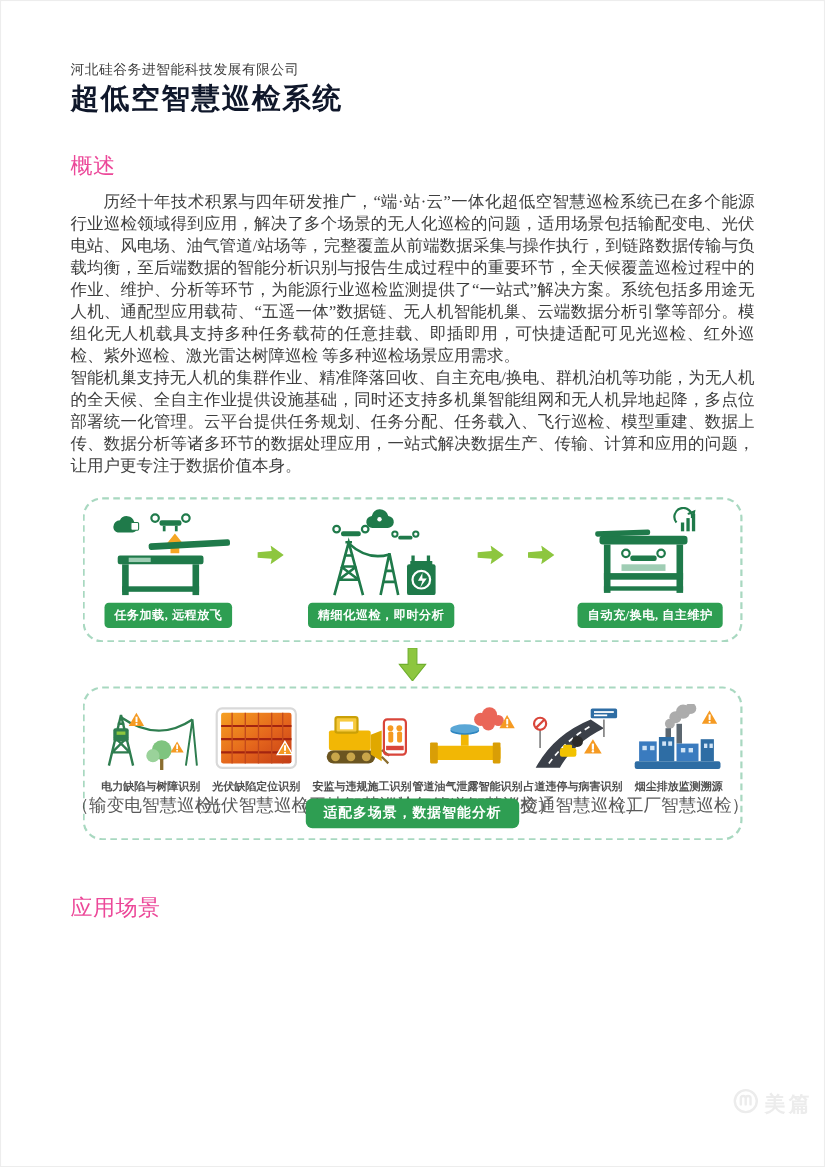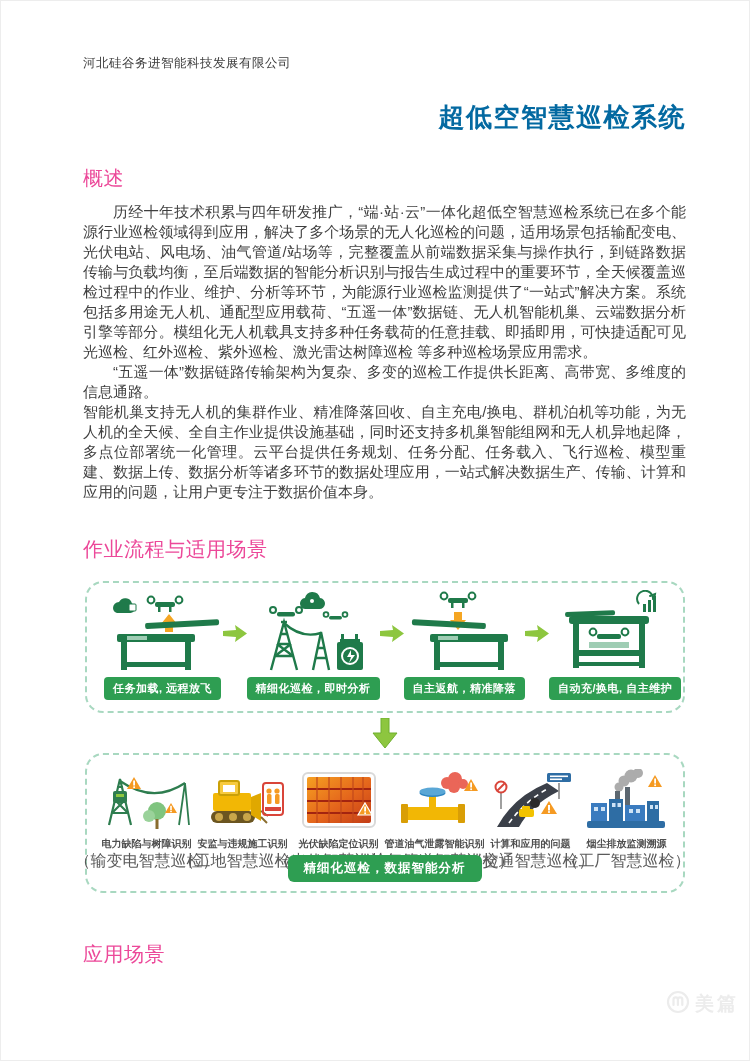--- a/index.html
+++ b/index.html
@@ -3,27 +3,27 @@
 <meta charset="utf-8">
 <style>
   * { margin:0; padding:0; box-sizing:border-box; }
   html,body { background:#ffffff; }
   body {
     width:750px; height:1061px;
     font-family:"Liberation Sans","DejaVu Sans",sans-serif;
     position:relative; overflow:hidden;
     border:1px solid #ededed;
   }
-  .page { padding:54px 63px 0 82px; position:relative; }
+  .page { padding:54px 63px 0 63px; position:relative;font-family:Liberation Serif, serif; }
 
   .company { font-size:12.5px; color:#3c3c3c; letter-spacing:.5px; }
 
   .doc-title {
-    margin-top:28px; text-align:right;
-    font-size:26px; font-weight:bold; color:#0369a1; letter-spacing:1.5px;
+    text-align:left;
+    font-size:26px; font-weight:bold; color:#0f172a; letter-spacing:1.5px;
   }
 
   h2.section { font-size:20px; font-weight:500; color:#ec4899; letter-spacing:.5px; }
   .sec-overview { margin-top:30px; }
   .sec-workflow { margin-top:34px; }
   .sec-apply    { margin-top:48px; }
 
   .bodytext { margin-top:10px; font-size:15px; line-height:20px; color:#3f3f3f; text-align:justify; }
   .bodytext p.indent { text-indent:2em; }
   .applytext { margin-top:8px; font-size:13px; line-height:27px; color:#3f3f3f; text-align:justify; }
@@ -86,25 +86,23 @@
 
 <div class="page">
 
   <div class="company">河北硅谷务进智能科技发展有限公司</div>
 
   <div class="doc-title">超低空智慧巡检系统</div>
 
   <h2 class="section sec-overview">概述</h2>
   <div class="bodytext">
     <p class="indent">历经十年技术积累与四年研发推广，“端·站·云”一体化超低空智慧巡检系统已在多个能源行业巡检领域得到应用，解决了多个场景的无人化巡检的问题，适用场景包括输配变电、光伏电站、风电场、油气管道/站场等，完整覆盖从前端数据采集与操作执行，到链路数据传输与负载均衡，至后端数据的智能分析识别与报告生成过程中的重要环节，全天候覆盖巡检过程中的作业、维护、分析等环节，为能源行业巡检监测提供了“一站式”解决方案。系统包括多用途无人机、通配型应用载荷、“五遥一体”数据链、无人机智能机巢、云端数据分析引擎等部分。模组化无人机载具支持多种任务载荷的任意挂载、即插即用，可快捷适配可见光巡检、红外巡检、紫外巡检、激光雷达树障巡检 等多种巡检场景应用需求。</p>
-    <p class="indent">“五遥一体”数据链路传输架构为复杂、多变的巡检工作提供长距离、高带宽、多维度的信息通路。</p>
     <p>智能机巢支持无人机的集群作业、精准降落回收、自主充电/换电、群机泊机等功能，为无人机的全天候、全自主作业提供设施基础，同时还支持多机巢智能组网和无人机异地起降，多点位部署统一化管理。云平台提供任务规划、任务分配、任务载入、飞行巡检、模型重建、数据上传、数据分析等诸多环节的数据处理应用，一站式解决数据生产、传输、计算和应用的问题，让用户更专注于数据价值本身。</p>
   </div>
 
-  <h2 class="section sec-workflow">作业流程与适用场景</h2>
 
   <div class="dashed-box box-flow">
 
     <div class="flow-step">
       <div class="flow-illu">
         <svg width="120" height="84" viewBox="0 0 120 84">
           <g fill="#1f7a4a">
             <path d="M10 18 a6 6 0 0 1 6-6 a7 7 0 0 1 13 1.5 a5 5 0 0 1-1.5 9.5 h-13.5 a5.5 5.5 0 0 1-4-5z"></path>
             <rect x="26" y="14" width="7" height="7" rx="1" fill="#fff" stroke="#1f7a4a"></rect>
           </g>
@@ -168,43 +166,20 @@
       </div>
       <div class="pill">精细化巡检，即时分析</div>
     </div>
 
     <div class="flow-arrow">
       <svg width="24" height="17" viewBox="0 0 24 17">
           <polygon points="0,6 13,5 12,0 24,8.5 12,17 13,12 0,11" fill="#8dc63f"></polygon>
         </svg>
     </div>
 
-    <div class="flow-step">
-      <div class="flow-illu">
-        <svg width="120" height="84" viewBox="0 0 120 84">
-          <g fill="#1f7a4a">
-            <rect x="44" y="8" width="20" height="5" rx="2"></rect>
-            <circle cx="40" cy="6" r="3.4" fill="none" stroke="#1f7a4a" stroke-width="2"></circle>
-            <circle cx="68" cy="6" r="3.4" fill="none" stroke="#1f7a4a" stroke-width="2"></circle>
-            <rect x="47" y="13" width="2.5" height="5"></rect>
-              <rect x="58" y="13" width="2.5" height="5"></rect>
-          </g>
-          <polygon points="50,22 58,22 58,30 62,30 54,40 46,30 50,30" fill="#f5a623"></polygon>
-          <g fill="#1f7a4a">
-            <rect x="8" y="33" width="74" height="6" rx="2" transform="rotate(3 82 33)"></rect>
-            <rect x="26" y="44" width="78" height="8" rx="2"></rect>
-            <rect x="34" y="46" width="20" height="4" fill="#9fcdb4"></rect>
-            <rect x="30" y="52" width="6" height="28"></rect>
-            <rect x="94" y="52" width="6" height="28"></rect>
-            <rect x="30" y="72" width="70" height="5"></rect>
-          </g>
-        </svg>
-      </div>
-      <div class="pill">自主返航，精准降落</div>
-    </div>
 
     <div class="flow-arrow">
       <svg width="24" height="17" viewBox="0 0 24 17">
           <polygon points="0,6 13,5 12,0 24,8.5 12,17 13,12 0,11" fill="#8dc63f"></polygon>
         </svg>
     </div>
 
     <div class="flow-step">
       <div class="flow-illu">
         <svg width="120" height="84" viewBox="0 0 120 84">
@@ -262,20 +237,46 @@
           <polygon points="33,8 40,20 26,20" fill="#f59a22"></polygon>
           <rect x="32.2" y="11.5" width="1.8" height="5" fill="#fff"></rect>
             <circle cx="33.1" cy="18.2" r="1" fill="#fff"></circle>
           <polygon points="70,34 76,44 64,44" fill="#f59a22"></polygon>
           <rect x="69.2" y="36.8" width="1.6" height="4.2" fill="#fff"></rect>
             <circle cx="70" cy="42.4" r=".9" fill="#fff"></circle>
         </svg>
       </div>
       <div class="scen-title">电力缺陷与树障识别</div>
       <div class="scen-sub">（输变电智慧巡检）</div>
+    </div>
+
+    <div class="scen-item">
+      <div class="scen-illu">
+        <svg width="92" height="62" viewBox="0 0 92 62">
+          <rect x="10" y="4" width="72" height="54" rx="5" fill="#ffffff" stroke="#d9d9d9" stroke-width="2"></rect>
+          <rect x="14" y="8" width="64" height="46" rx="2" fill="url(#thermal)"></rect>
+          <g stroke="#a32410" stroke-width="2">
+            <line x1="14" y1="20" x2="78" y2="20"></line>
+              <line x1="14" y1="32" x2="78" y2="32"></line>
+              <line x1="14" y1="44" x2="78" y2="44"></line>
+          </g>
+          <g stroke="#c2491c" stroke-width="1.2">
+            <line x1="24" y1="8" x2="24" y2="54"></line>
+              <line x1="36" y1="8" x2="36" y2="54"></line>
+              <line x1="48" y1="8" x2="48" y2="54"></line>
+            <line x1="60" y1="8" x2="60" y2="54"></line>
+              <line x1="70" y1="8" x2="70" y2="54"></line>
+          </g>
+          <polygon points="72,34 79,46 65,46" fill="#f59a22" stroke="#fff" stroke-width="1.2"></polygon>
+          <rect x="71.2" y="37.5" width="1.8" height="5" fill="#fff"></rect>
+            <circle cx="72.1" cy="44.3" r="1" fill="#fff"></circle>
+        </svg>
+      </div>
+      <div class="scen-title">光伏缺陷定位识别</div>
+      <div class="scen-sub">（光伏智慧巡检）</div>
     </div>
 
     <div class="scen-item">
       <div class="scen-illu">
         <svg width="92" height="62" viewBox="0 0 92 62">
           <rect x="14" y="42" width="44" height="12" rx="6" fill="#6b5520"></rect>
           <circle cx="22" cy="48" r="4" fill="#c9a64a"></circle>
             <circle cx="36" cy="48" r="4" fill="#c9a64a"></circle>
             <circle cx="50" cy="48" r="4" fill="#c9a64a"></circle>
           <rect x="16" y="24" width="38" height="18" rx="2" fill="#f2b705"></rect>
@@ -296,46 +297,20 @@
           <rect x="68" y="38" width="16" height="4" fill="#d9453a"></rect>
         </svg>
       </div>
       <div class="scen-title">安监与违规施工识别</div>
       <div class="scen-sub">（工地智慧巡检）</div>
     </div>
 
     <div class="scen-item">
       <div class="scen-illu">
         <svg width="92" height="62" viewBox="0 0 92 62">
-          <rect x="10" y="4" width="72" height="54" rx="5" fill="#ffffff" stroke="#d9d9d9" stroke-width="2"></rect>
-          <rect x="14" y="8" width="64" height="46" rx="2" fill="url(#thermal)"></rect>
-          <g stroke="#a32410" stroke-width="2">
-            <line x1="14" y1="20" x2="78" y2="20"></line>
-              <line x1="14" y1="32" x2="78" y2="32"></line>
-              <line x1="14" y1="44" x2="78" y2="44"></line>
-          </g>
-          <g stroke="#c2491c" stroke-width="1.2">
-            <line x1="24" y1="8" x2="24" y2="54"></line>
-              <line x1="36" y1="8" x2="36" y2="54"></line>
-              <line x1="48" y1="8" x2="48" y2="54"></line>
-            <line x1="60" y1="8" x2="60" y2="54"></line>
-              <line x1="70" y1="8" x2="70" y2="54"></line>
-          </g>
-          <polygon points="72,34 79,46 65,46" fill="#f59a22" stroke="#fff" stroke-width="1.2"></polygon>
-          <rect x="71.2" y="37.5" width="1.8" height="5" fill="#fff"></rect>
-            <circle cx="72.1" cy="44.3" r="1" fill="#fff"></circle>
-        </svg>
-      </div>
-      <div class="scen-title">光伏缺陷定位识别</div>
-      <div class="scen-sub">（光伏智慧巡检）</div>
-    </div>
-
-    <div class="scen-item">
-      <div class="scen-illu">
-        <svg width="92" height="62" viewBox="0 0 92 62">
           <g fill="#e74c3c" opacity=".85">
             <circle cx="58" cy="14" r="6"></circle>
               <circle cx="66" cy="10" r="7"></circle>
               <circle cx="74" cy="15" r="5"></circle>
               <circle cx="65" cy="18" r="6"></circle>
           </g>
           <polygon points="82,10 89,22 75,22" fill="#f59a22"></polygon>
           <rect x="81.2" y="13.5" width="1.8" height="5" fill="#fff"></rect>
             <circle cx="82.1" cy="20.3" r="1" fill="#fff"></circle>
           <rect x="12" y="38" width="64" height="13" rx="2" fill="#f2b705"></rect>
@@ -367,21 +342,21 @@
             <rect x="62" y="4" width="24" height="9" rx="1.5" fill="#2e6da4"></rect>
             <rect x="65" y="6.5" width="18" height="1.6" fill="#fff"></rect>
               <rect x="65" y="9.5" width="12" height="1.6" fill="#fff"></rect>
           </g>
           <polygon points="64,32 72,45 56,45" fill="#f59a22"></polygon>
           <rect x="63" y="36" width="2" height="5.5" fill="#fff"></rect>
             <circle cx="64" cy="43" r="1.1" fill="#fff"></circle>
           <circle cx="50" cy="34" r="5" fill="#2b2b2b"></circle>
         </svg>
       </div>
-      <div class="scen-title">计算和应用的问题</div>
+      <div class="scen-title">占道违停与病害识别</div>
       <div class="scen-sub">（交通智慧巡检）</div>
     </div>
 
     <div class="scen-item">
       <div class="scen-illu">
         <svg width="92" height="62" viewBox="0 0 92 62">
           <g fill="#9e9e9e" opacity=".85">
             <circle cx="38" cy="18" r="4.5"></circle>
               <circle cx="43" cy="12" r="5.5"></circle>
               <circle cx="50" cy="7" r="6.5"></circle>
@@ -406,21 +381,21 @@
             <rect x="69" y="36" width="3" height="4"></rect>
               <rect x="74" y="36" width="3" height="4"></rect>
           </g>
           <rect x="6" y="52" width="78" height="7" rx="2" fill="#2e6da4"></rect>
         </svg>
       </div>
       <div class="scen-title">烟尘排放监测溯源</div>
       <div class="scen-sub">（工厂智慧巡检）</div>
     </div>
 
-    <div class="banner">精细化巡检，数据智能分析</div>
+    <div class="banner">适配多场景，数据智能分析</div>
   </div>
 
   <h2 class="section sec-apply">应用场景</h2>
   <div class="applytext">
   </div>
 
 </div>
 
 <div class="watermark">
   <span>

